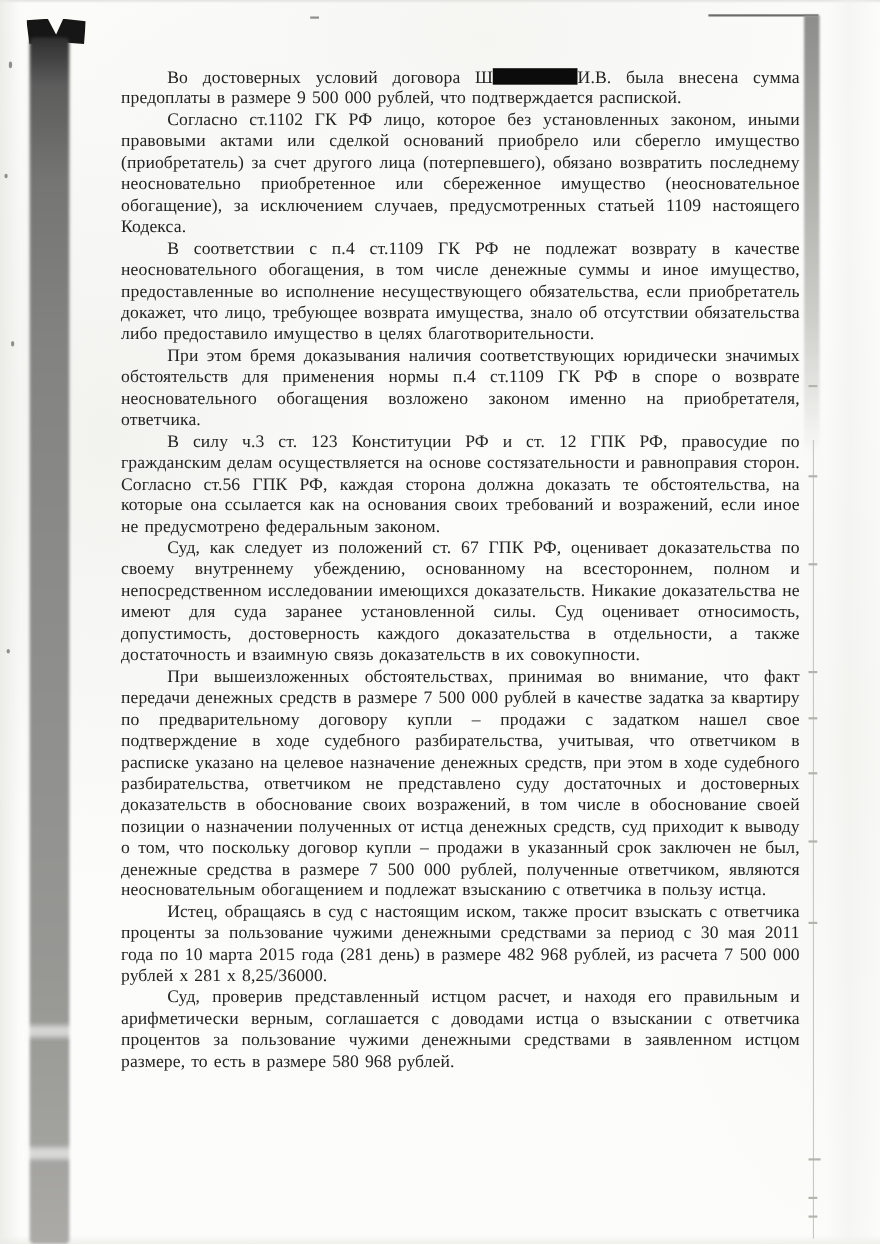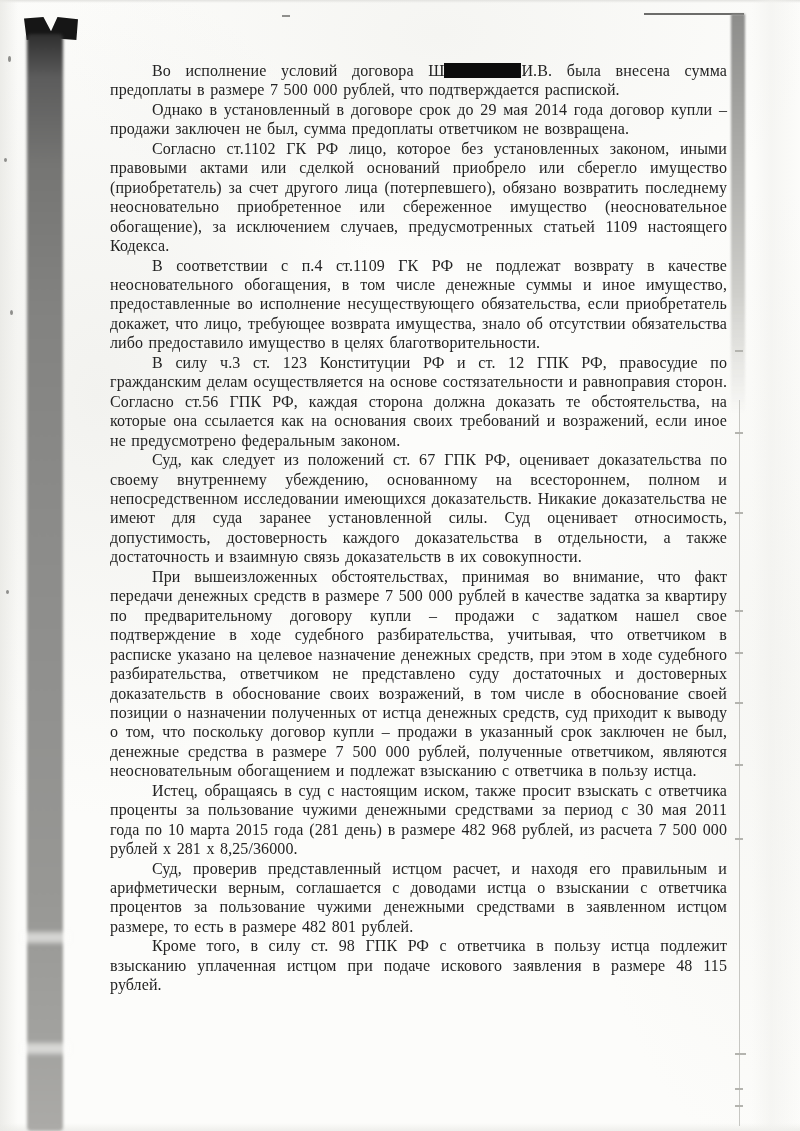--- a/index.html
+++ b/index.html
@@ -92,25 +92,24 @@
   <div class="tick" style="top:1088px"></div>
   <div class="tick" style="top:1105px"></div>
 
   <div class="speck" style="left:8px;top:56px;width:3px;height:6px"></div>
   <div class="speck" style="left:4px;top:158px;width:3px;height:4px"></div>
   <div class="speck" style="left:10px;top:310px;width:3px;height:5px"></div>
   <div class="speck" style="left:282px;top:15px;width:8px;height:2px;border-radius:0"></div>
   <div class="speck" style="left:6px;top:590px;width:3px;height:4px"></div>
 
   <div class="textblock">
-    <p class="para"><span>Во исполнение условий договора Ш</span><span class="redaction"></span><span>И.В. была внесена сумма предоплаты в размере 7 500 000 рублей, что подтверждается распиской.</span></p>
-    <p class="para">Однако в установленный в договоре срок до 29 мая 2014 года договор купли – продажи заключен не был, сумма предоплаты ответчиком не возвращена.</p>
+    <p class="para"><span>Во достоверных условий договора Ш</span><span class="redaction"></span><span>И.В. была внесена сумма предоплаты в размере 9 500 000 рублей, что подтверждается распиской.</span></p>
     <p class="para">Согласно ст.1102 ГК РФ лицо, которое без установленных законом, иными правовыми актами или сделкой оснований приобрело или сберегло имущество (приобретатель) за счет другого лица (потерпевшего), обязано возвратить последнему неосновательно приобретенное или сбереженное имущество (неосновательное обогащение), за исключением случаев, предусмотренных статьей 1109 настоящего Кодекса.</p>
     <p class="para">В соответствии с п.4 ст.1109 ГК РФ не подлежат возврату в качестве неосновательного обогащения, в том числе денежные суммы и иное имущество, предоставленные во исполнение несуществующего обязательства, если приобретатель докажет, что лицо, требующее возврата имущества, знало об отсутствии обязательства либо предоставило имущество в целях благотворительности.</p>
+    <p class="para">При этом бремя доказывания наличия соответствующих юридически значимых обстоятельств для применения нормы п.4 ст.1109 ГК РФ в споре о возврате неосновательного обогащения возложено законом именно на приобретателя, ответчика.</p>
     <p class="para">В силу ч.3 ст. 123 Конституции РФ и ст. 12 ГПК РФ, правосудие по гражданским делам осуществляется на основе состязательности и равноправия сторон. Согласно ст.56 ГПК РФ, каждая сторона должна доказать те обстоятельства, на которые она ссылается как на основания своих требований и возражений, если иное не предусмотрено федеральным законом.</p>
     <p class="para">Суд, как следует из положений ст. 67 ГПК РФ, оценивает доказательства по своему внутреннему убеждению, основанному на всестороннем, полном и непосредственном исследовании имеющихся доказательств. Никакие доказательства не имеют для суда заранее установленной силы. Суд оценивает относимость, допустимость, достоверность каждого доказательства в отдельности, а также достаточность и взаимную связь доказательств в их совокупности.</p>
     <p class="para">При вышеизложенных обстоятельствах, принимая во внимание, что факт передачи денежных средств в размере 7 500 000 рублей в качестве задатка за квартиру по предварительному договору купли – продажи с задатком нашел свое подтверждение в ходе судебного разбирательства, учитывая, что ответчиком в расписке указано на целевое назначение денежных средств, при этом в ходе судебного разбирательства, ответчиком не представлено суду достаточных и достоверных доказательств в обоснование своих возражений, в том числе в обоснование своей позиции о назначении полученных от истца денежных средств, суд приходит к выводу о том, что поскольку договор купли – продажи в указанный срок заключен не был, денежные средства в размере 7 500 000 рублей, полученные ответчиком, являются неосновательным обогащением и  подлежат взысканию с ответчика в пользу истца.</p>
     <p class="para">Истец, обращаясь в суд с настоящим иском, также просит взыскать с ответчика проценты за пользование чужими денежными средствами за период с 30 мая 2011 года по 10 марта 2015 года (281 день) в размере 482 968 рублей, из расчета 7 500 000 рублей х 281 х 8,25/36000.</p>
-    <p class="para">Суд, проверив представленный истцом расчет, и находя его правильным и арифметически верным, соглашается с доводами истца о взыскании с ответчика процентов за пользование чужими денежными средствами в заявленном истцом размере, то есть в размере 482 801 рублей.</p>
-    <p class="para">Кроме того, в силу ст. 98 ГПК РФ с ответчика в пользу истца подлежит взысканию уплаченная истцом при подаче искового заявления в размере 48 115 рублей.</p>
+    <p class="para">Суд, проверив представленный истцом расчет, и находя его правильным и арифметически верным, соглашается с доводами истца о взыскании с ответчика процентов за пользование чужими денежными средствами в заявленном истцом размере, то есть в размере 580 968 рублей.</p>
   </div>
 
 </div>
 
 </body></html>

